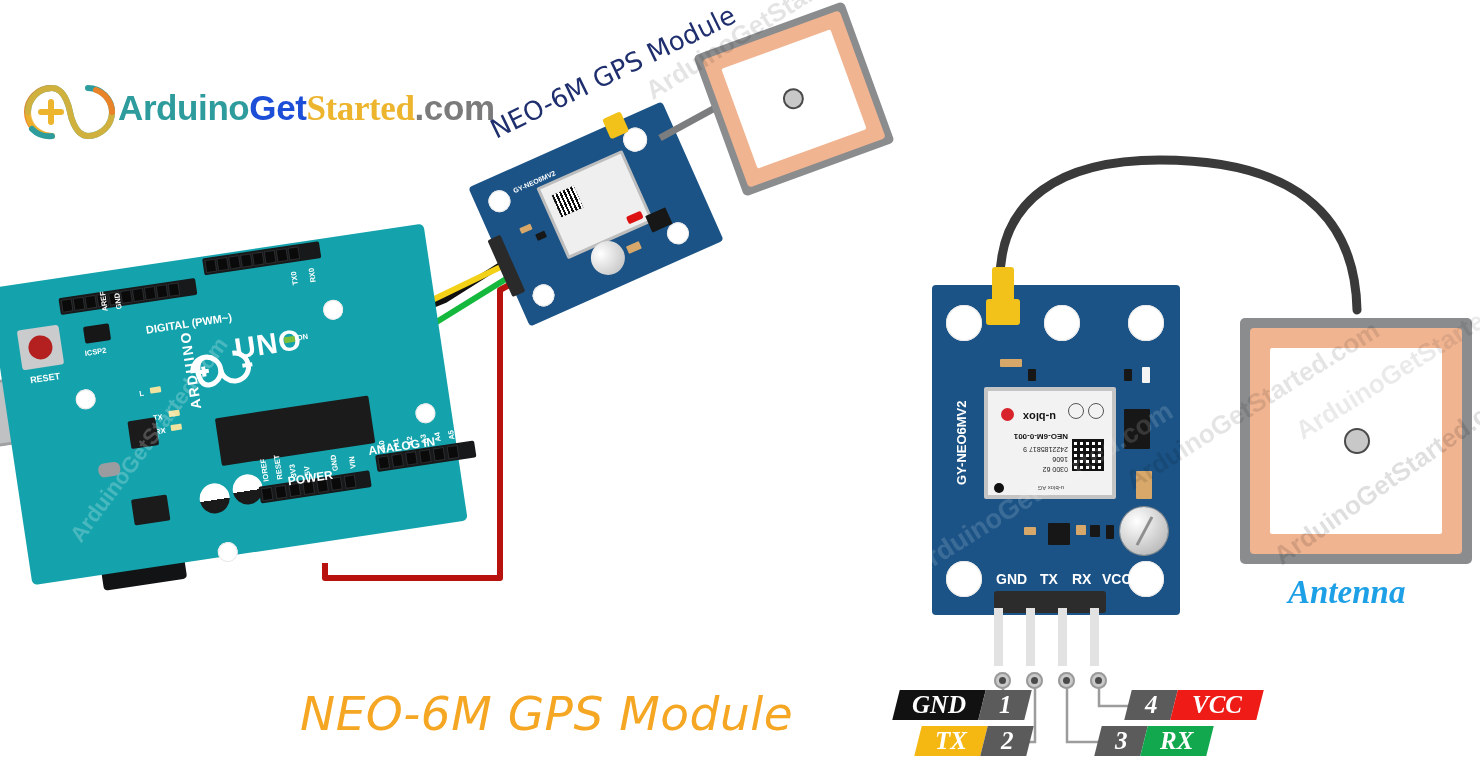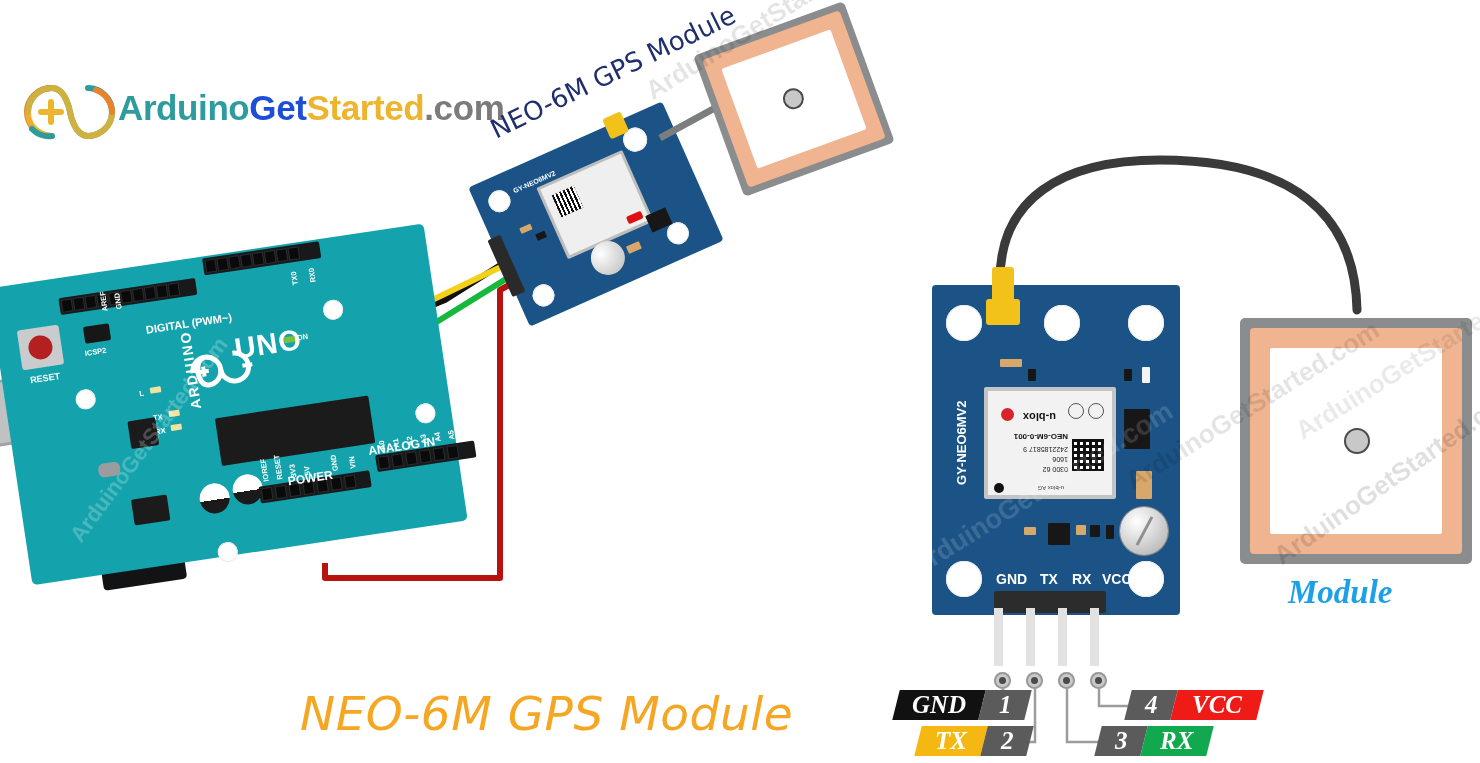--- a/index.html
+++ b/index.html
@@ -8,21 +8,21 @@
   .stage{position:absolute;inset:0;width:1480px;height:763px;background:#fff;}
   .abs{position:absolute;}
 
   
   #logo{left:18px;top:72px;width:440px;height:90px;}
   #logo .mark{position:absolute;left:0;top:2px;width:104px;height:76px;}
   #logo .wordmark{position:absolute;left:100px;top:16px;white-space:nowrap;
       font-size:35px;font-weight:bold;letter-spacing:-.4px;}
   .w-arduino{color:#2E9C9C;}
   .w-get{color:#1d4ed8;}
-  .w-started{color:#EDB52E;}
+  .w-started{color:#EDB52E;font-family:Liberation Serif, serif;}
   .w-dot{color:#7B7B7B;}
 
   
   #main-title{left:300px;top:686px;font-size:47px;color:#F5A623;font-style:italic;
       font-weight:300;letter-spacing:.5px;white-space:nowrap;
       font-family:"DejaVu Sans",sans-serif;}
   #antenna-label{left:1288px;top:574px;font-size:33px;color:#1EA0E6;font-weight:bold;
       font-style:italic;font-family:"Liberation Serif",serif;white-space:nowrap;}
   #left-module-label{left:486px;top:64px;width:230px;height:90px;}
   #left-module-label span{display:block;transform:rotate(-26deg);transform-origin:0 50%;
@@ -392,21 +392,21 @@
     <div class="tag t-num"><span>4</span></div><div class="tag t-vcc"><span>VCC</span></div>
   </div>
 
   <div class="abs" style="left:1240px;top:318px;width:240px;height:250px;">
     <div class="patch-outer" style="position:absolute;left:0;top:0;width:232px;height:246px;"></div>
     <div class="patch-mid" style="position:absolute;left:10px;top:10px;width:212px;height:226px;"></div>
     <div class="patch-inner" style="position:absolute;left:30px;top:30px;width:172px;height:186px;"></div>
     <div class="patch-feed" style="position:absolute;left:106px;top:112px;width:22px;height:22px;"></div>
     <div class="wm" style="position:absolute;left:28px;top:228px;transform:rotate(-35deg);transform-origin:0 0;font-size:26px;opacity:.12;">ArduinoGetStarted.com</div>
   </div>
-  <div class="abs" id="antenna-label">Module</div>
+  <div class="abs" id="antenna-label">Antenna</div>
 
   <div class="abs" id="main-title">NEO-6M GPS Module</div>
 
   <div class="wm abs" style="left:640px;top:80px;transform:rotate(-32deg);transform-origin:0 0;font-size:26px;opacity:.10;">ArduinoGetStarted.com</div>
   <div class="wm abs" style="left:1120px;top:470px;transform:rotate(-32deg);transform-origin:0 0;font-size:26px;opacity:.10;">ArduinoGetStarted.com</div>
   <div class="wm abs" style="left:1290px;top:420px;transform:rotate(-32deg);transform-origin:0 0;font-size:26px;opacity:.08;">ArduinoGetStarted.com</div>
 
 </div>
 
 </body></html>

